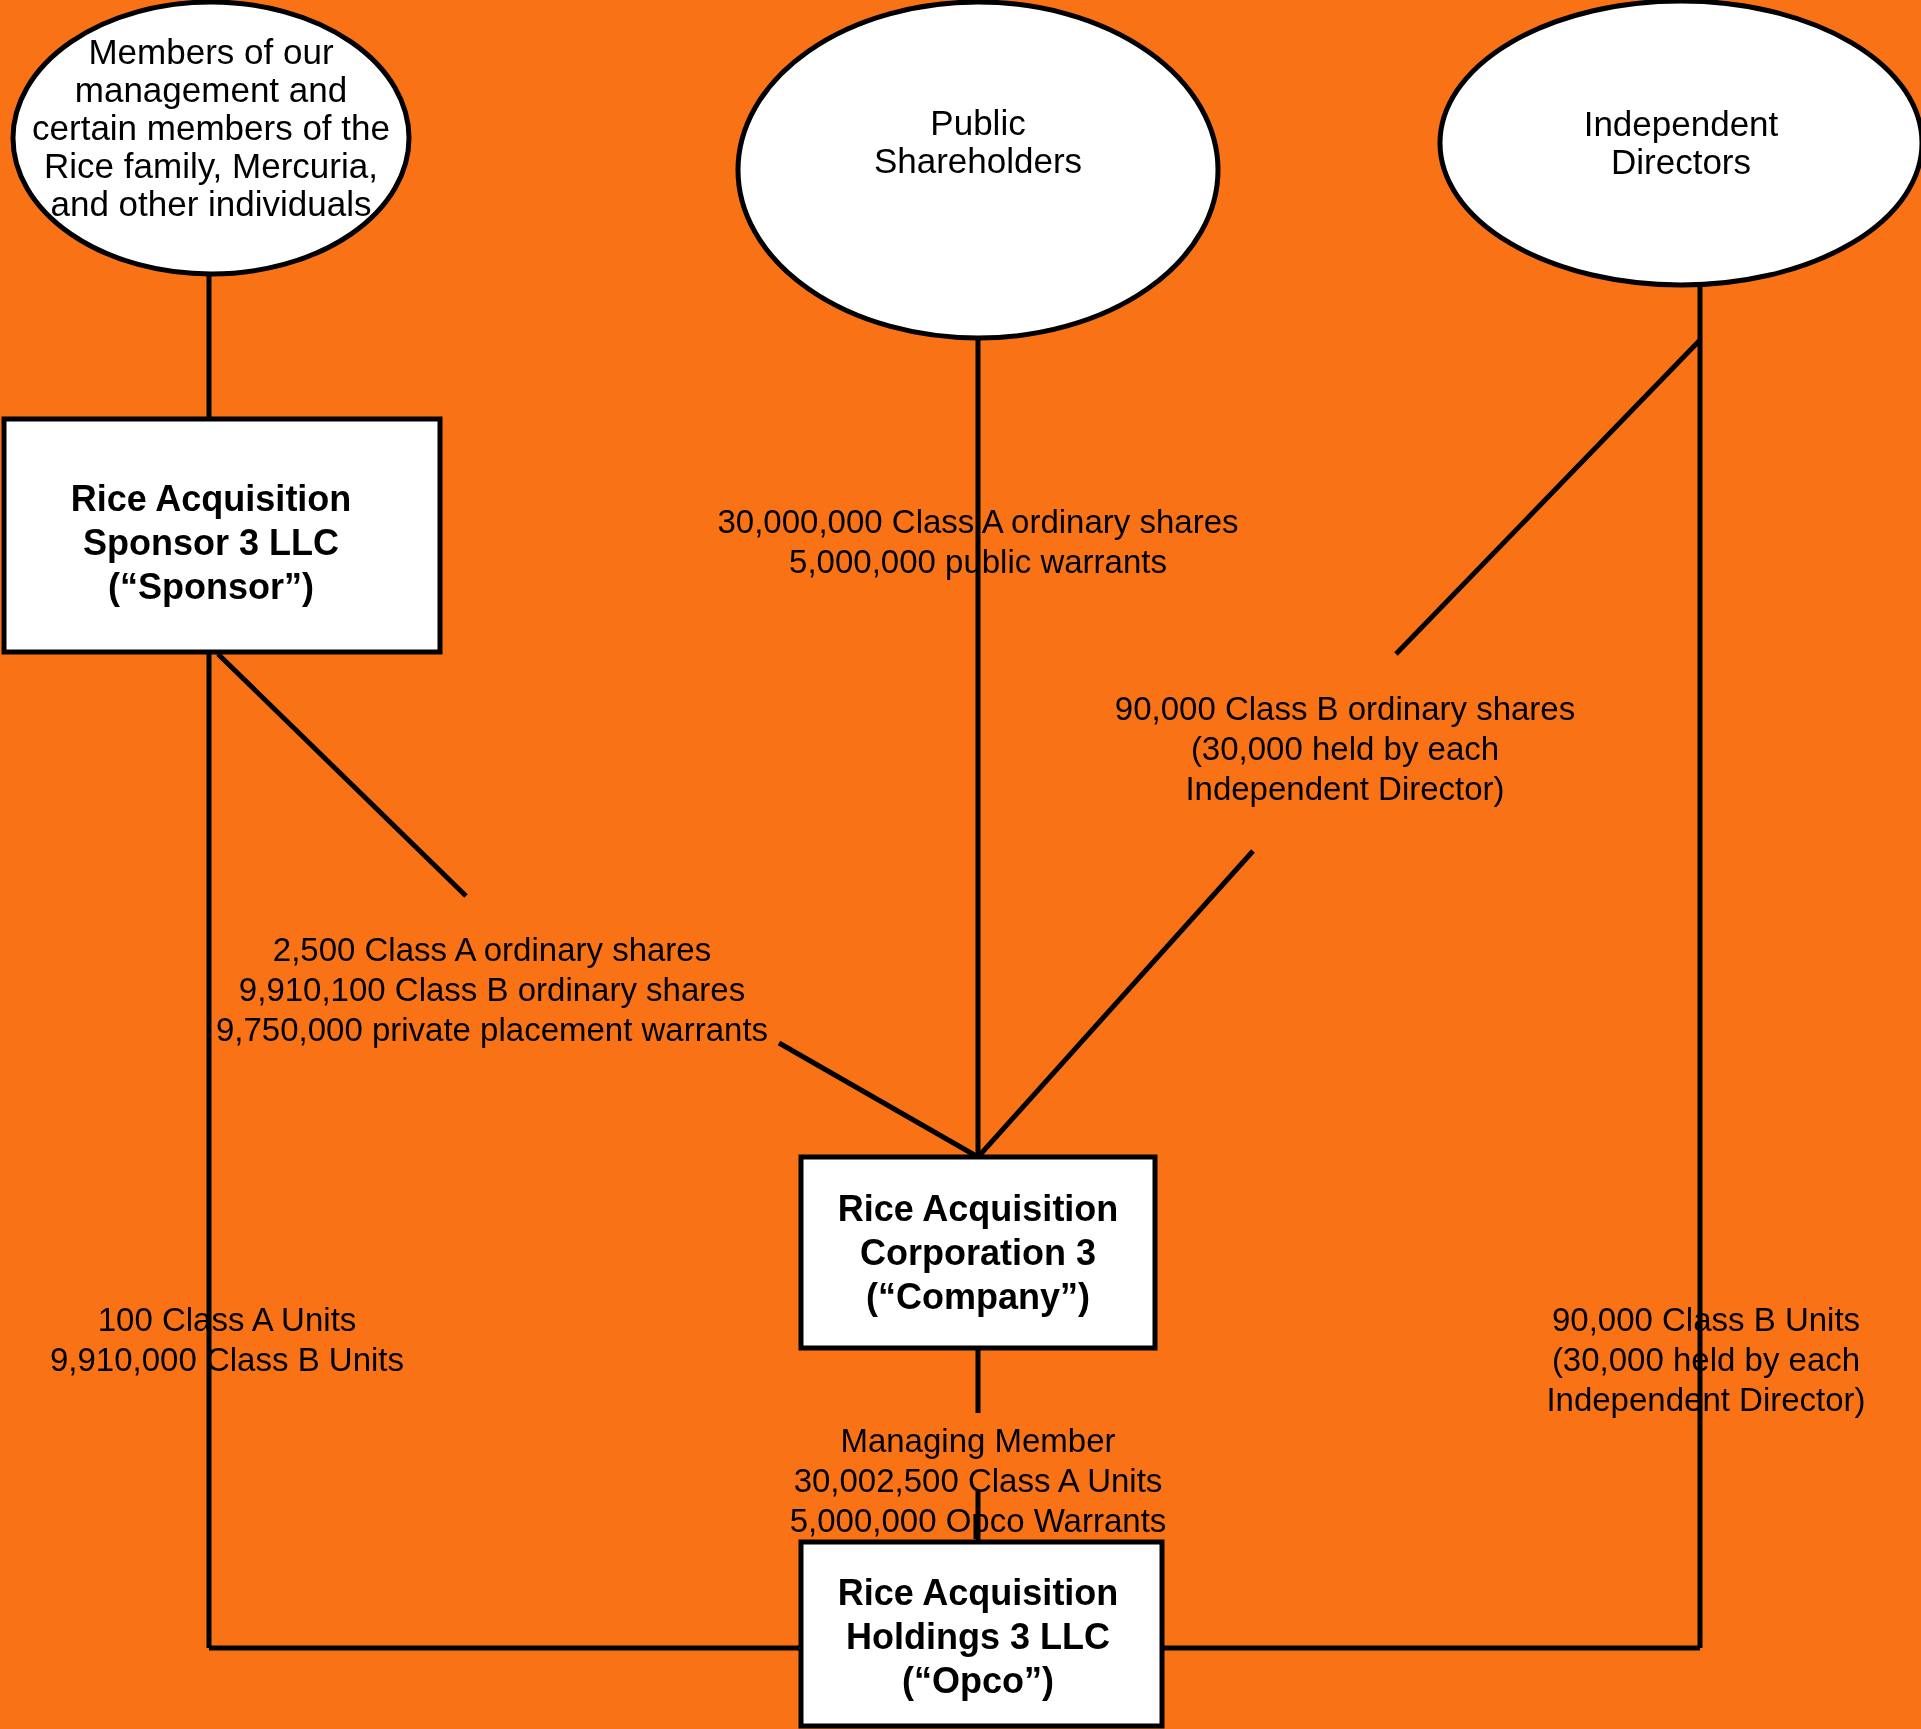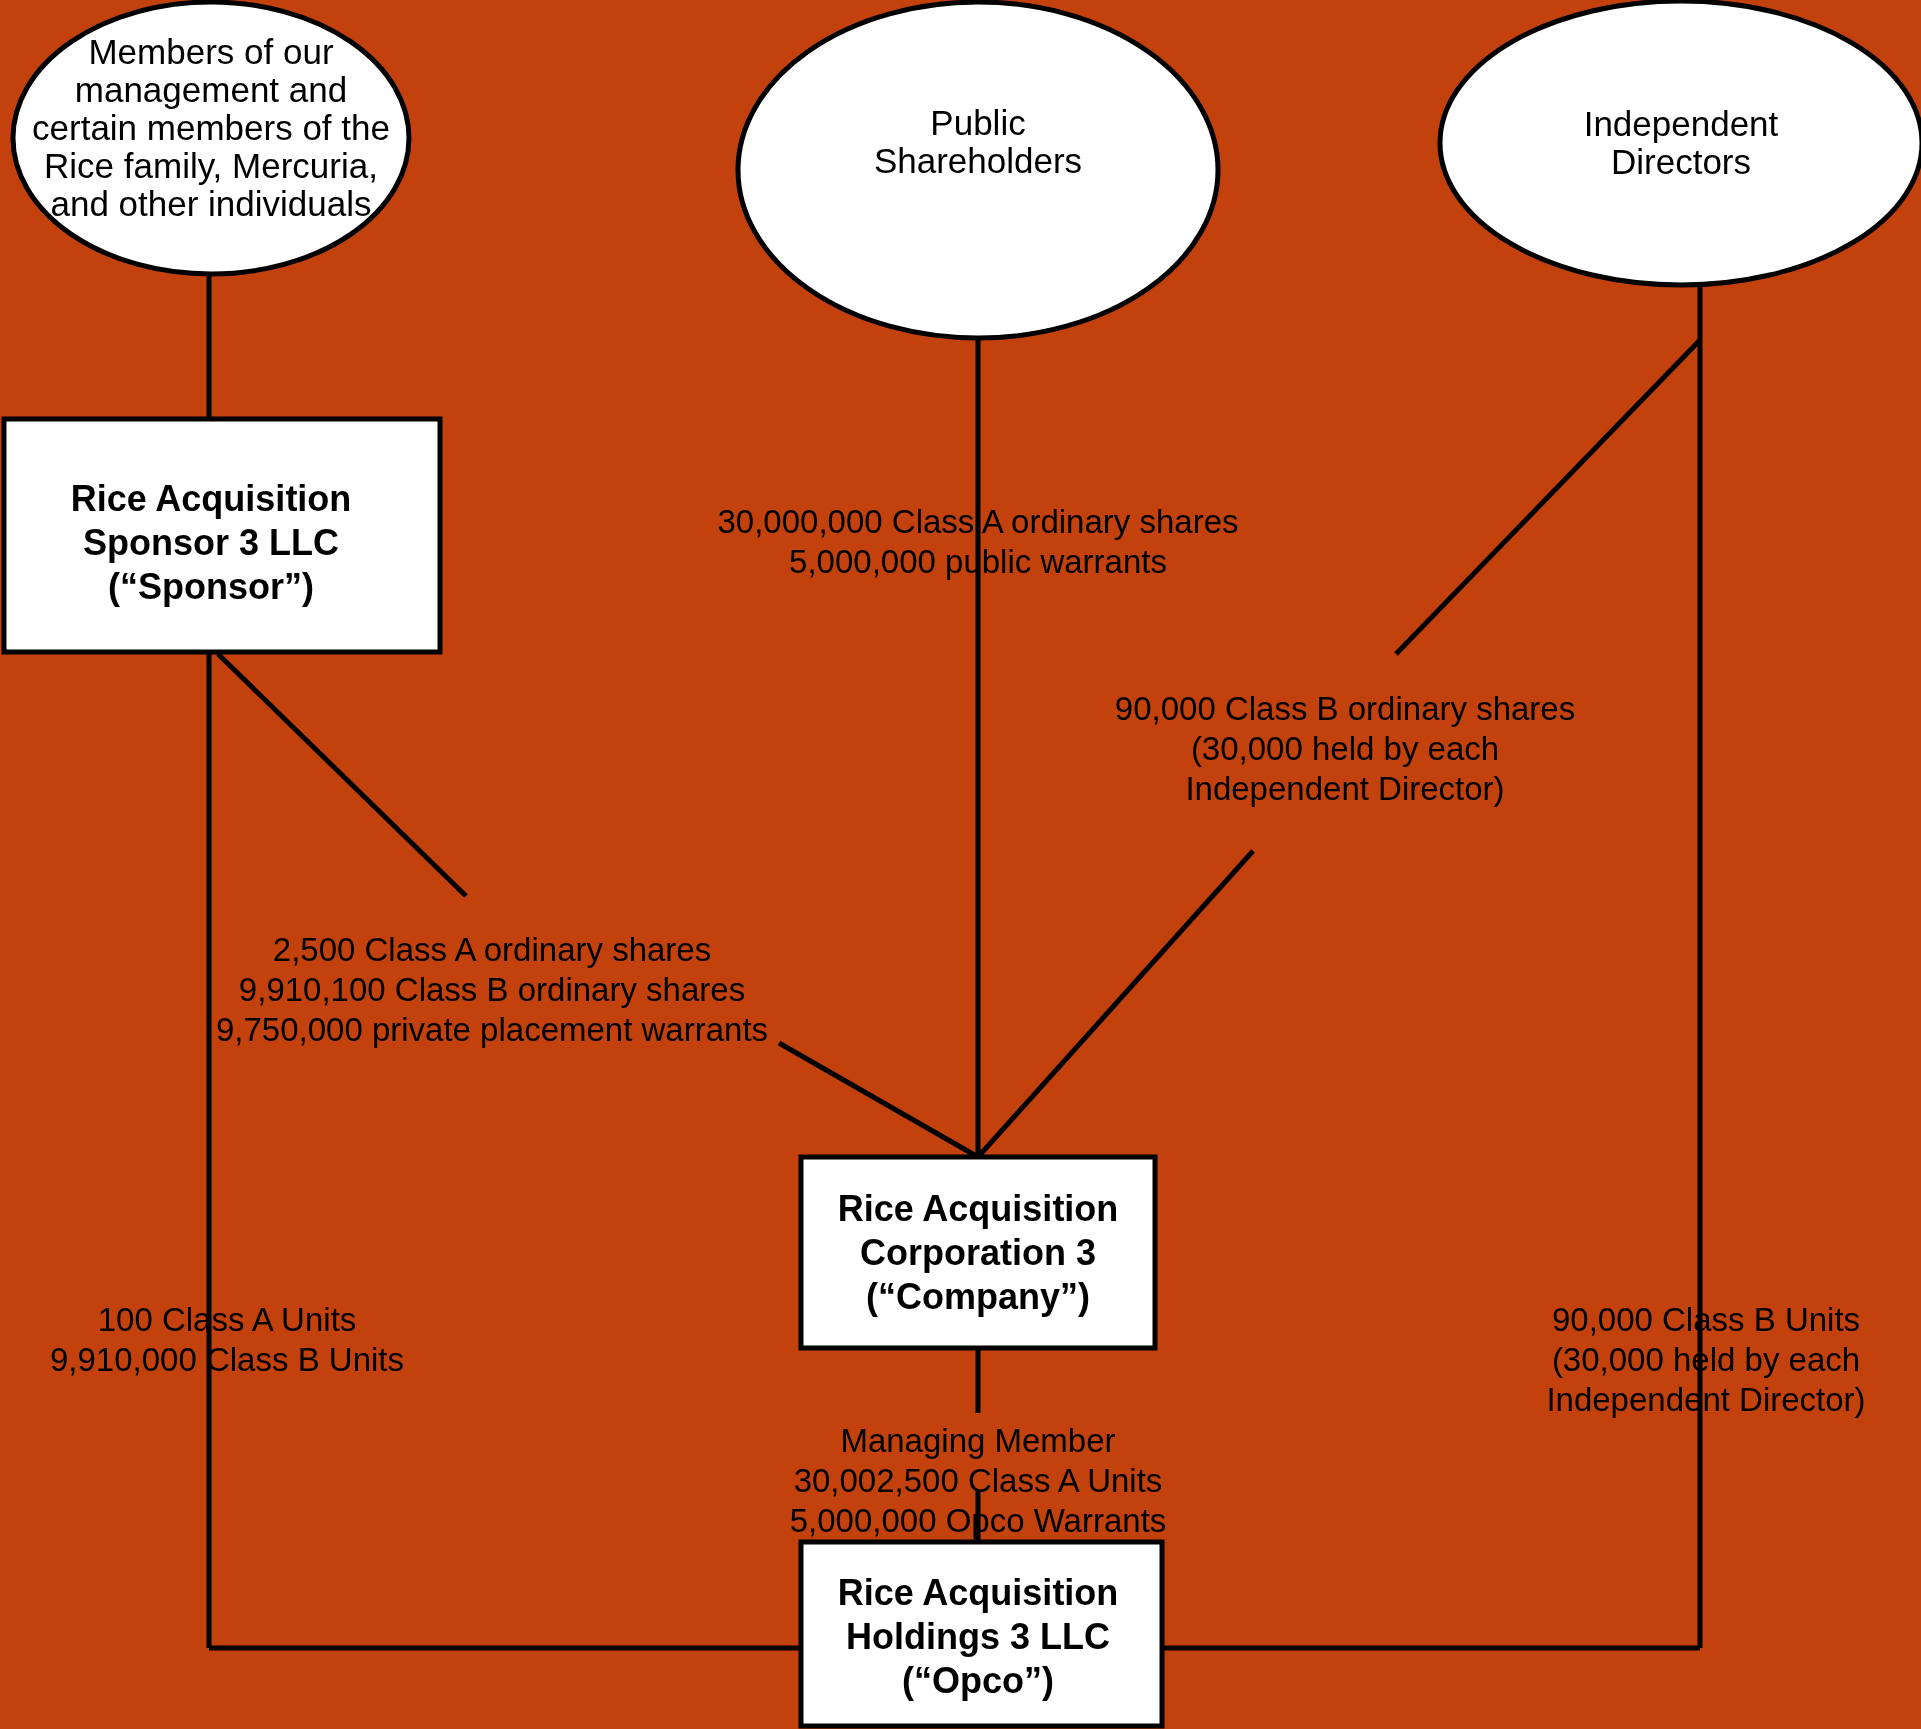--- a/index.html
+++ b/index.html
@@ -7,21 +7,21 @@
     padding: 0;
     background: #ffffff;
   }
   body {
     font-family: "Liberation Sans", sans-serif;
   }
   #diagram-root {
     position: relative;
     width: 1921px;
     height: 1729px;
-    background: #c2410c;
+    background: #f97316;
     overflow: hidden;
   }
   svg#org-chart {
     display: block;
     width: 1921px;
     height: 1729px;
   }
   .shape-outline {
     fill: #ffffff;
     stroke: #000000;

